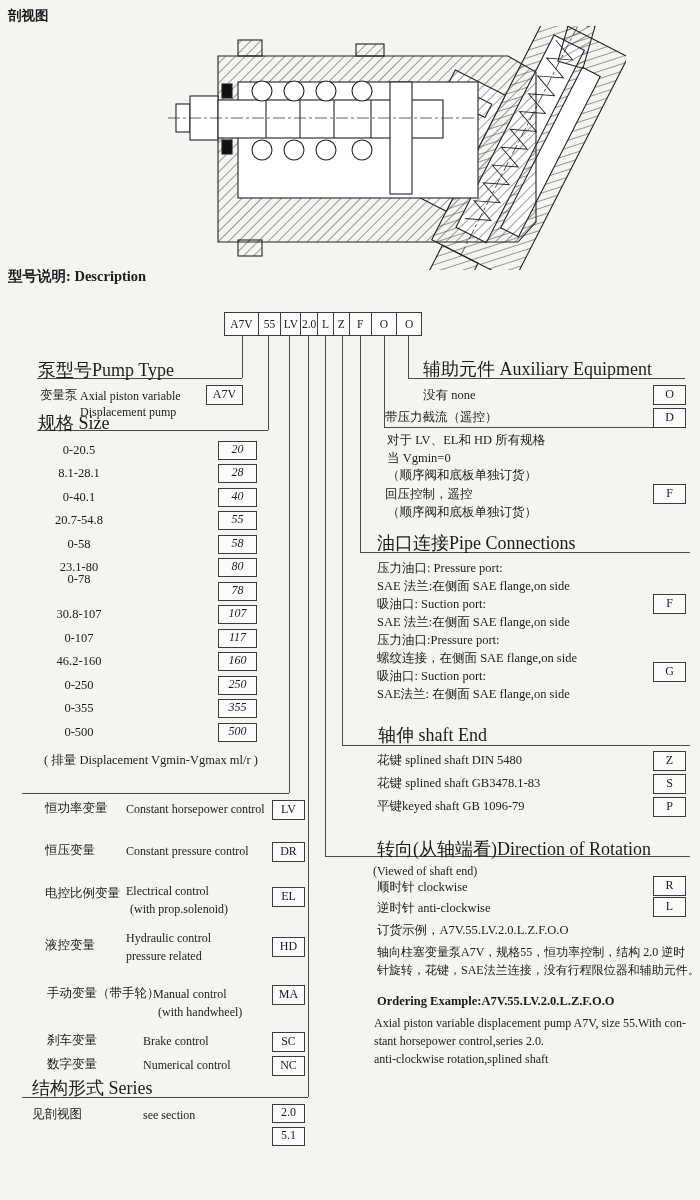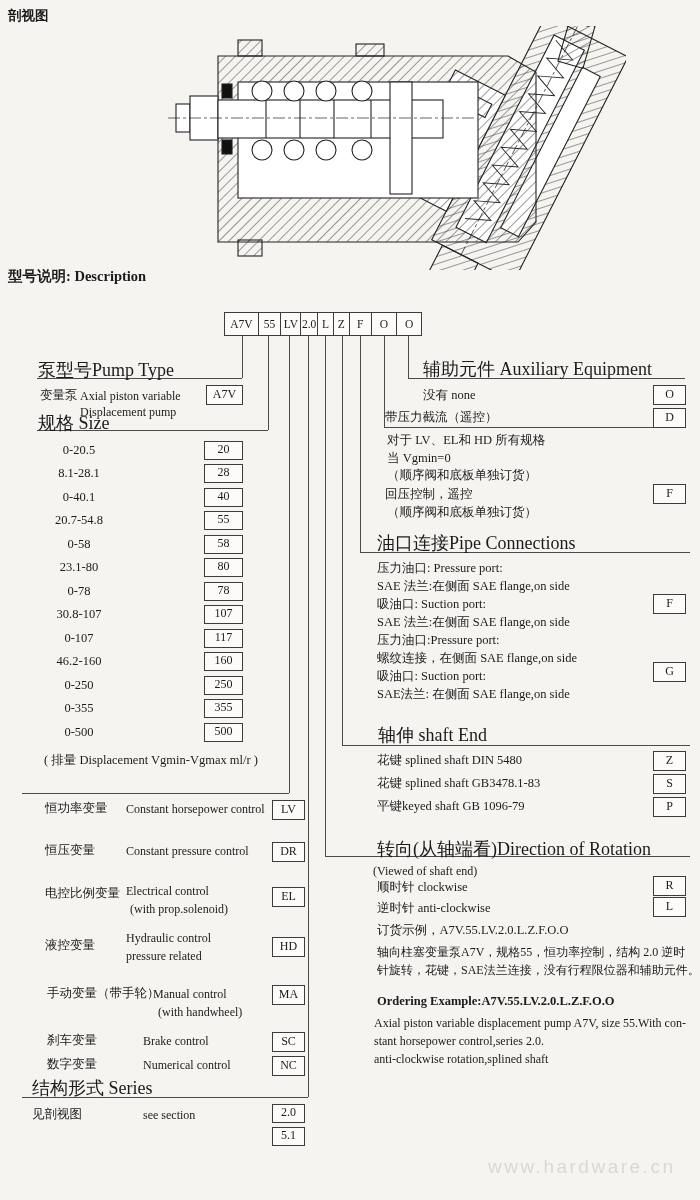--- a/index.html
+++ b/index.html
@@ -12,21 +12,21 @@
     color:#1b1b1b;
   }
   .t{position:absolute;white-space:nowrap;font-size:12.5px;line-height:15px;}
   .en{font-size:12px;}
   .hdr{font-size:18px;}
   .b{font-weight:bold;}
   .box{
     position:absolute;border:1px solid #3c3c3c;background:#fcfbf9;
     text-align:center;font-size:12px;line-height:16px;height:18px;
   }
-  .szb{left:204px;width:37px;height:17px;line-height:15px;}
+  .szb{left:218px;width:37px;height:17px;line-height:15px;font-style:italic;}
   .sz{left:38px;width:82px;text-align:center;}
   .cvb{left:272px;width:31px;}
   .rb{left:653px;width:31px;}
   .hl,.vl{position:absolute;background:#4a4a4a;}
   .hl{height:1px;}
   .vl{width:1px;}
   #model-table{
     position:absolute;left:224px;top:312px;width:198px;height:24px;
     display:flex;border:1px solid #3c3c3c;background:#fcfbf9;box-sizing:border-box;
   }
@@ -152,21 +152,21 @@
   <div class="t sz" style="top:466px">8.1-28.1</div>
   <div class="box szb" style="top:464px">28</div>
   <div class="t sz" style="top:490px">0-40.1</div>
   <div class="box szb" style="top:488px">40</div>
   <div class="t sz" style="top:513px">20.7-54.8</div>
   <div class="box szb" style="top:511px">55</div>
   <div class="t sz" style="top:537px">0-58</div>
   <div class="box szb" style="top:535px">58</div>
   <div class="t sz" style="top:560px">23.1-80</div>
   <div class="box szb" style="top:558px">80</div>
-  <div class="t sz" style="top:584px">0-78</div>
+  <div class="t sz" style="top:572px">0-78</div>
   <div class="box szb" style="top:582px">78</div>
   <div class="t sz" style="top:607px">30.8-107</div>
   <div class="box szb" style="top:605px">107</div>
   <div class="t sz" style="top:631px">0-107</div>
   <div class="box szb" style="top:629px">117</div>
   <div class="t sz" style="top:654px">46.2-160</div>
   <div class="box szb" style="top:652px">160</div>
   <div class="t sz" style="top:678px">0-250</div>
   <div class="box szb" style="top:676px">250</div>
   <div class="t sz" style="top:701px">0-355</div>
@@ -253,15 +253,14 @@
   <div class="box rb" style="top:897px">L</div>
 
   <div class="t" style="left:377px;top:923px">订货示例，A7V.55.LV.2.0.L.Z.F.O.O</div>
   <div class="t" style="left:377px;top:945px;font-size:12px">轴向柱塞变量泵A7V，规格55，恒功率控制，结构 2.0 逆时</div>
   <div class="t" style="left:377px;top:963px;font-size:12px">针旋转，花键，SAE法兰连接，没有行程限位器和辅助元件。</div>
   <div class="t b" style="left:377px;top:994px">Ordering Example:A7V.55.LV.2.0.L.Z.F.O.O</div>
   <div class="t en" style="left:374px;top:1016px">Axial piston variable displacement pump A7V, size 55.With con-</div>
   <div class="t en" style="left:374px;top:1034px">stant horsepower control,series 2.0.</div>
   <div class="t en" style="left:374px;top:1052px">anti-clockwise rotation,splined shaft</div>
 
-  <div id="watermark">www.hardware.cn</div>
 
 </div>
 
 </body></html>

